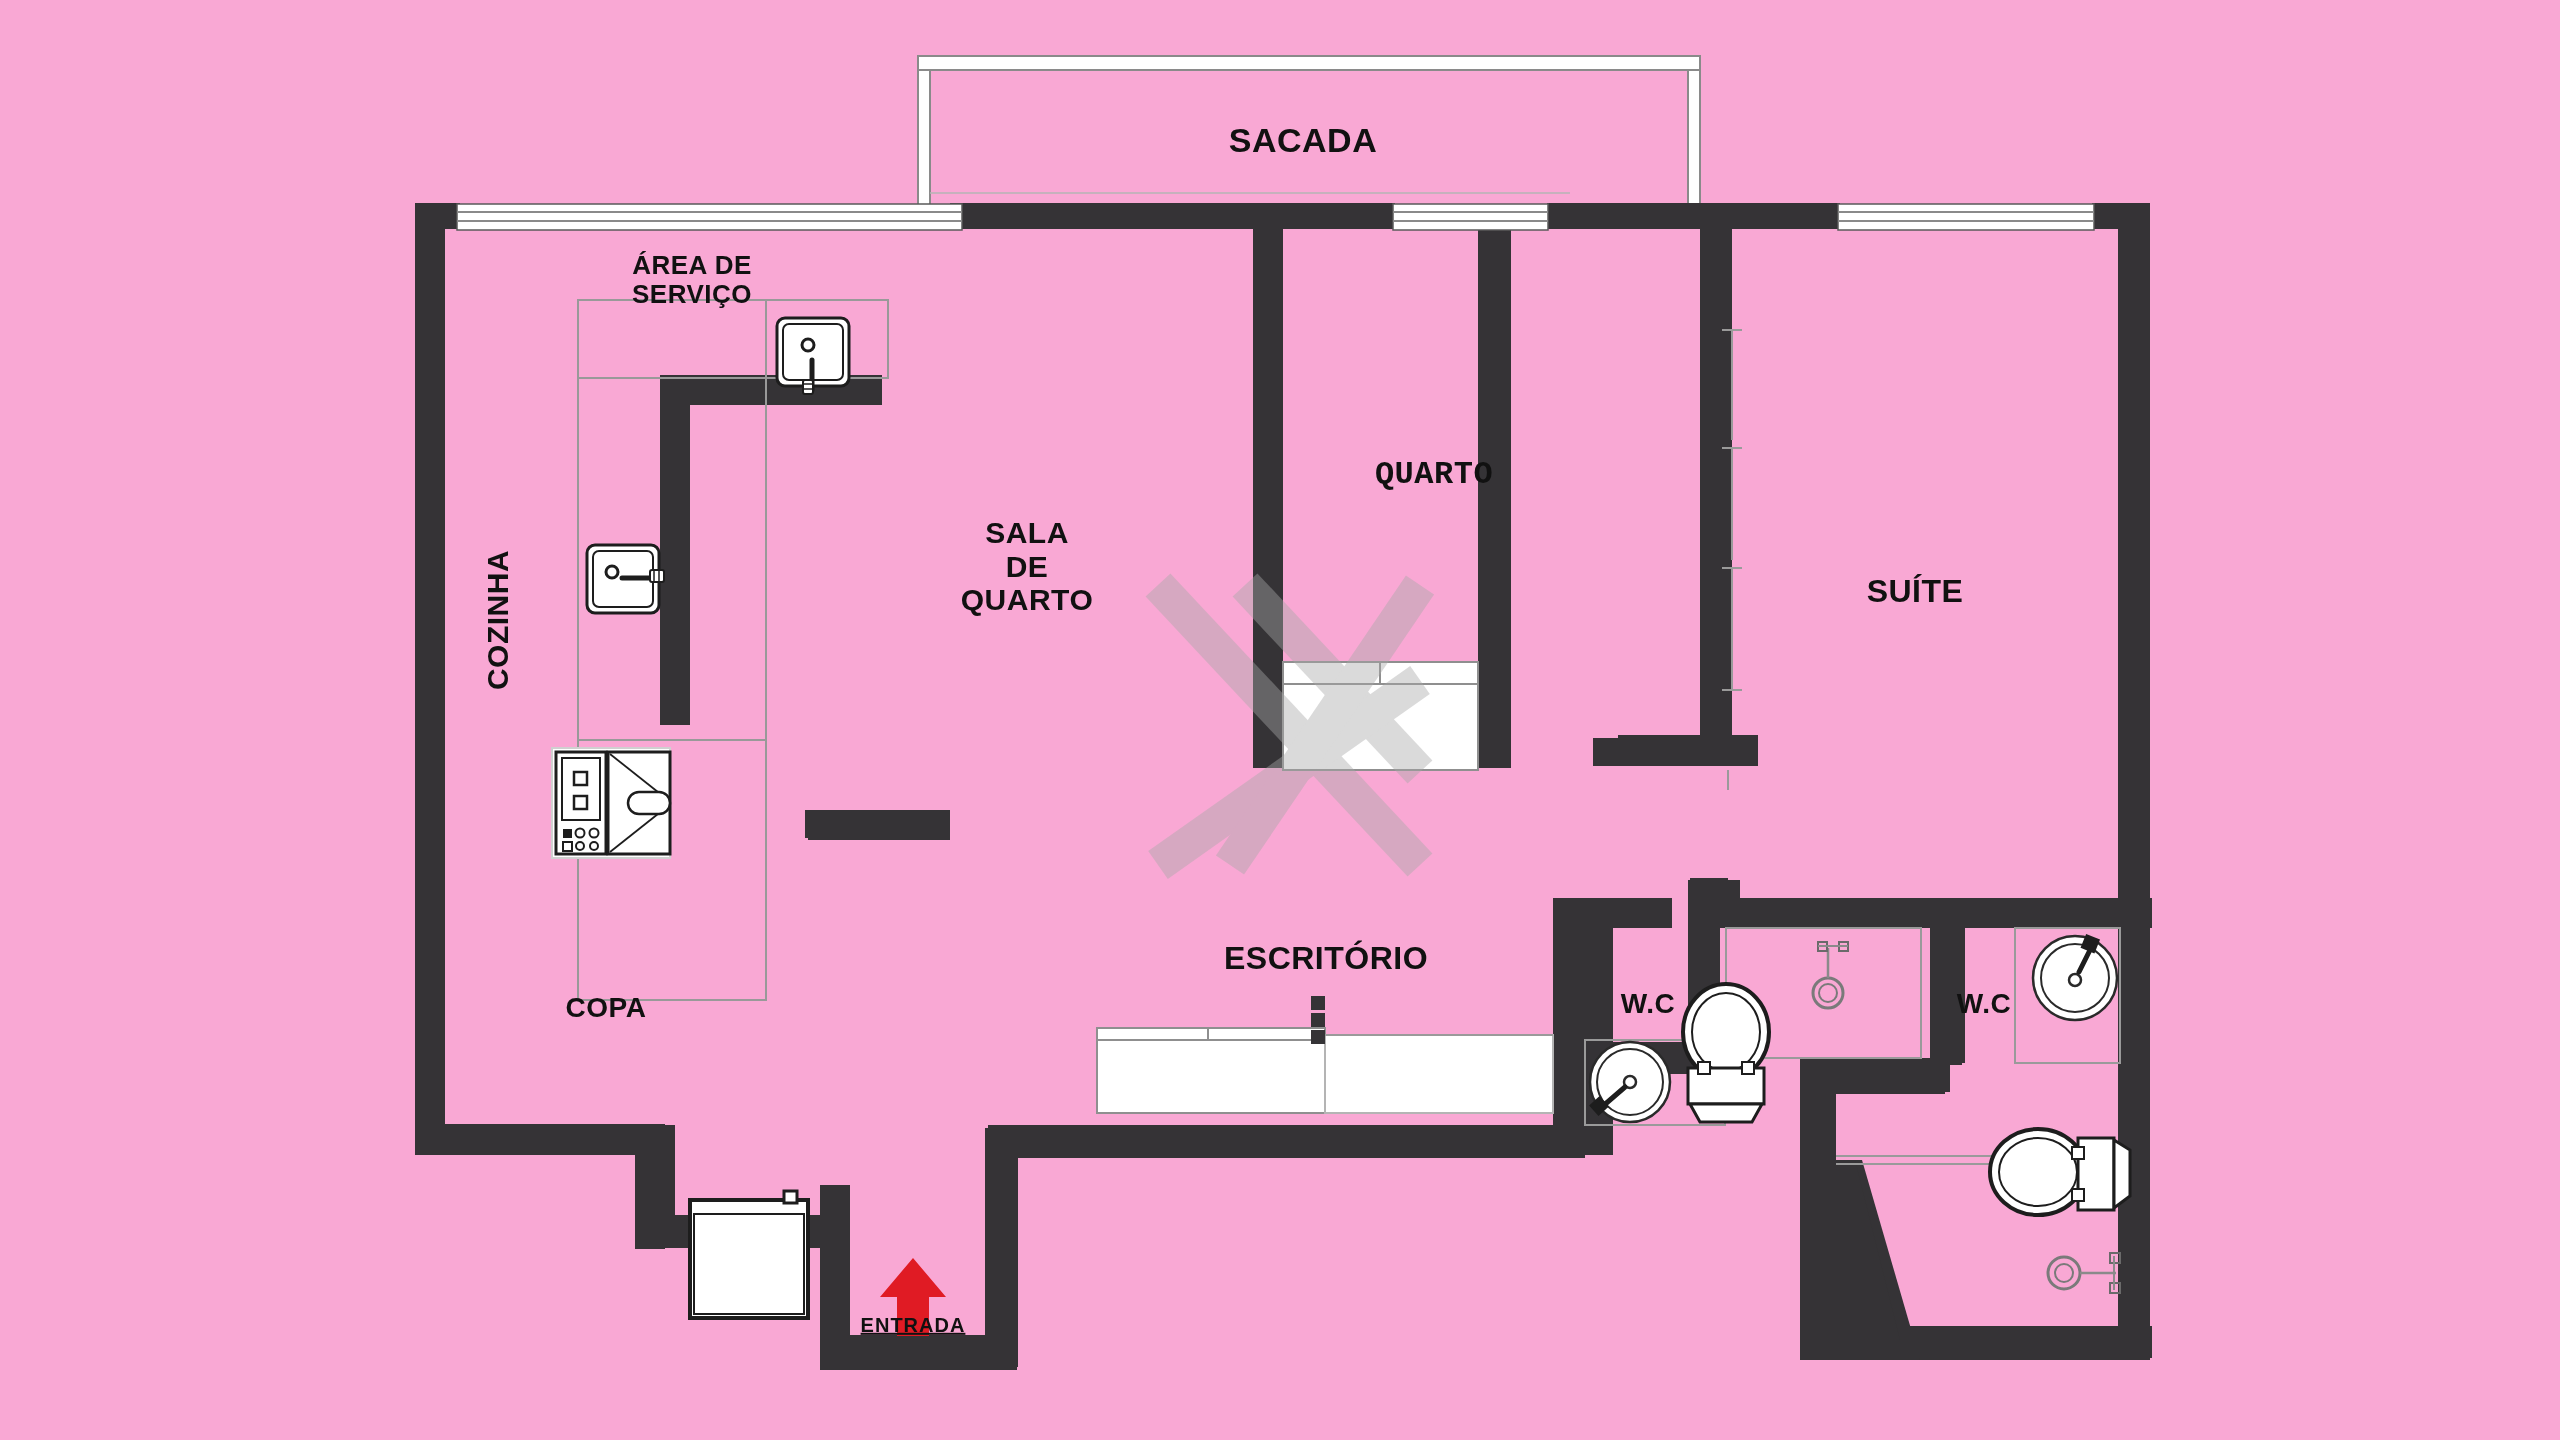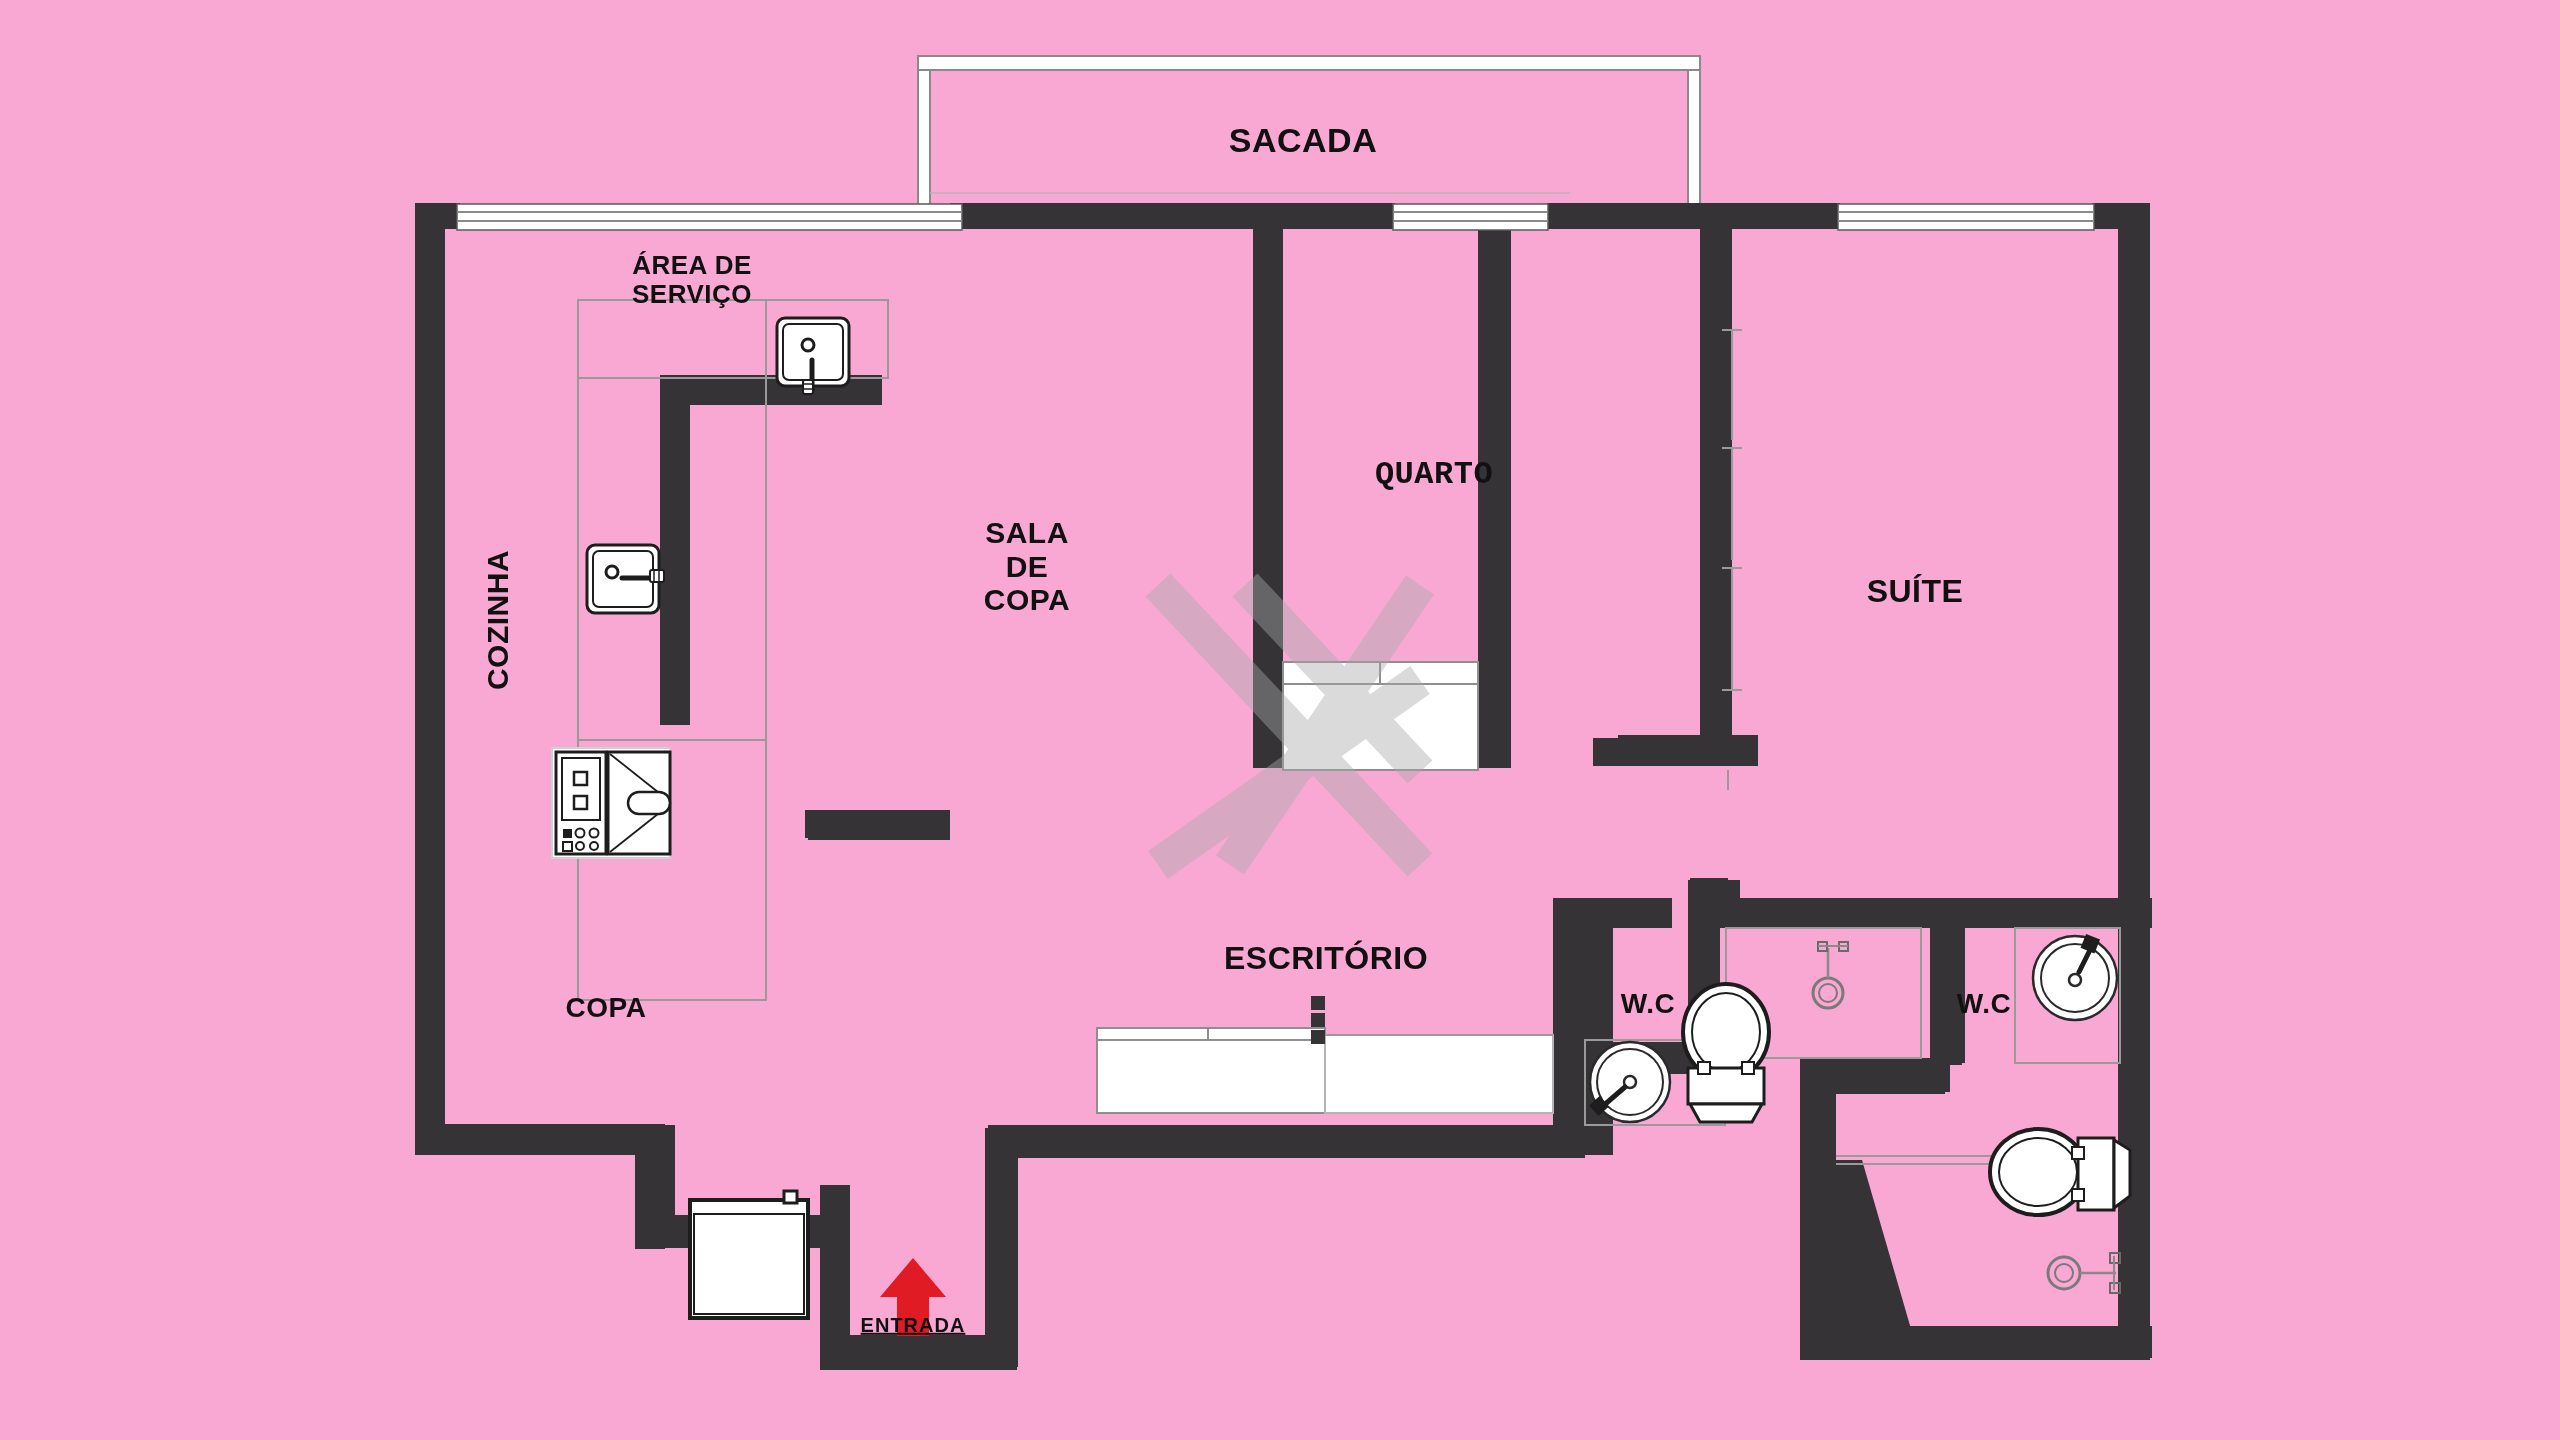--- a/index.html
+++ b/index.html
@@ -352,21 +352,21 @@
 
   <div class="room-label" style="left:1303px; top:140px; transform:translate(-50%,-50%); font-size:34px;">SACADA</div>
 
   <div class="room-label" style="left:692px; top:280px; transform:translate(-50%,-50%); font-size:26px;">ÁREA DE
 SERVIÇO</div>
 
   <div class="room-label rot-label" style="left:498px; top:620px; transform:translate(-50%,-50%) rotate(-90deg); font-size:30px;">COZINHA</div>
 
   <div class="room-label" style="left:1027px; top:566px; transform:translate(-50%,-50%); font-size:30px;">SALA
 DE
-COPA</div>
+QUARTO</div>
 
   <div class="room-label" style="left:1434px; top:475px; transform:translate(-50%,-50%); font-size:32px;font-family:Liberation Mono, monospace;">QUARTO</div>
 
   <div class="room-label" style="left:1915px; top:592px; transform:translate(-50%,-50%); font-size:32px;">SUÍTE</div>
 
   <div class="room-label" style="left:606px; top:1008px; transform:translate(-50%,-50%); font-size:28px;">COPA</div>
 
   <div class="room-label" style="left:1326px; top:959px; transform:translate(-50%,-50%); font-size:32px;">ESCRITÓRIO</div>
 
   <div class="room-label" style="left:1648px; top:1004px; transform:translate(-50%,-50%); font-size:28px;">W.C</div>

